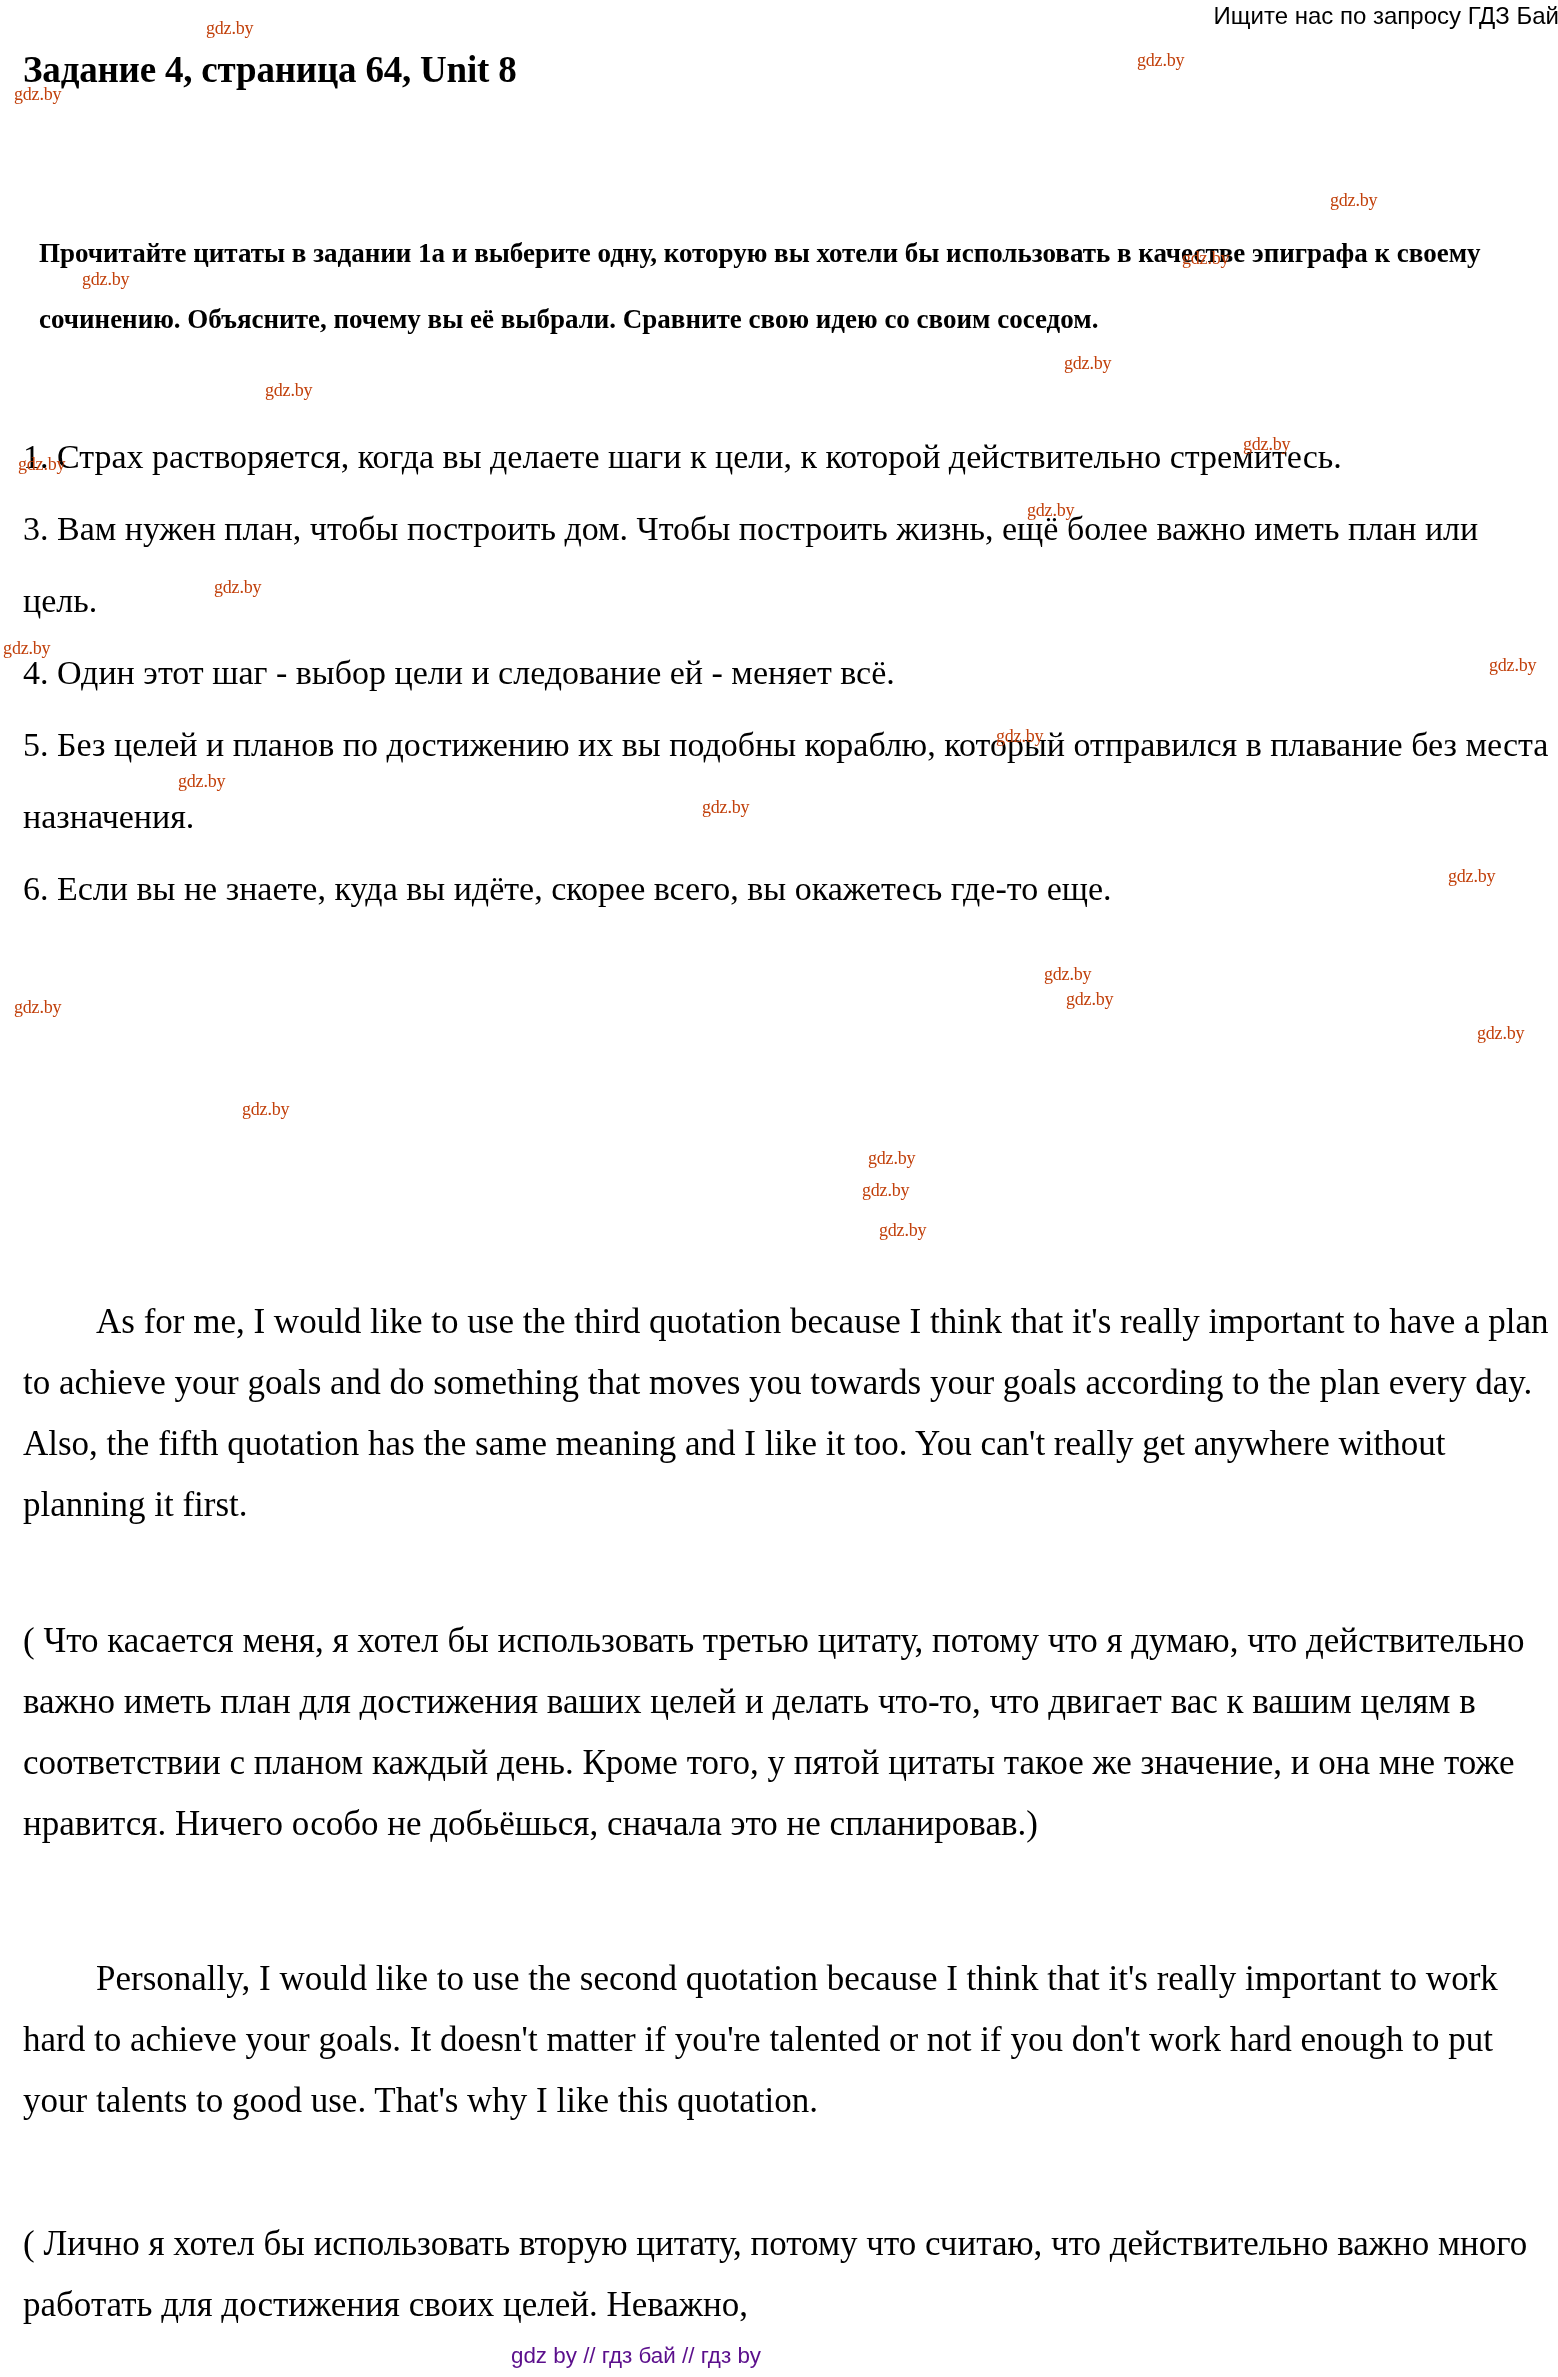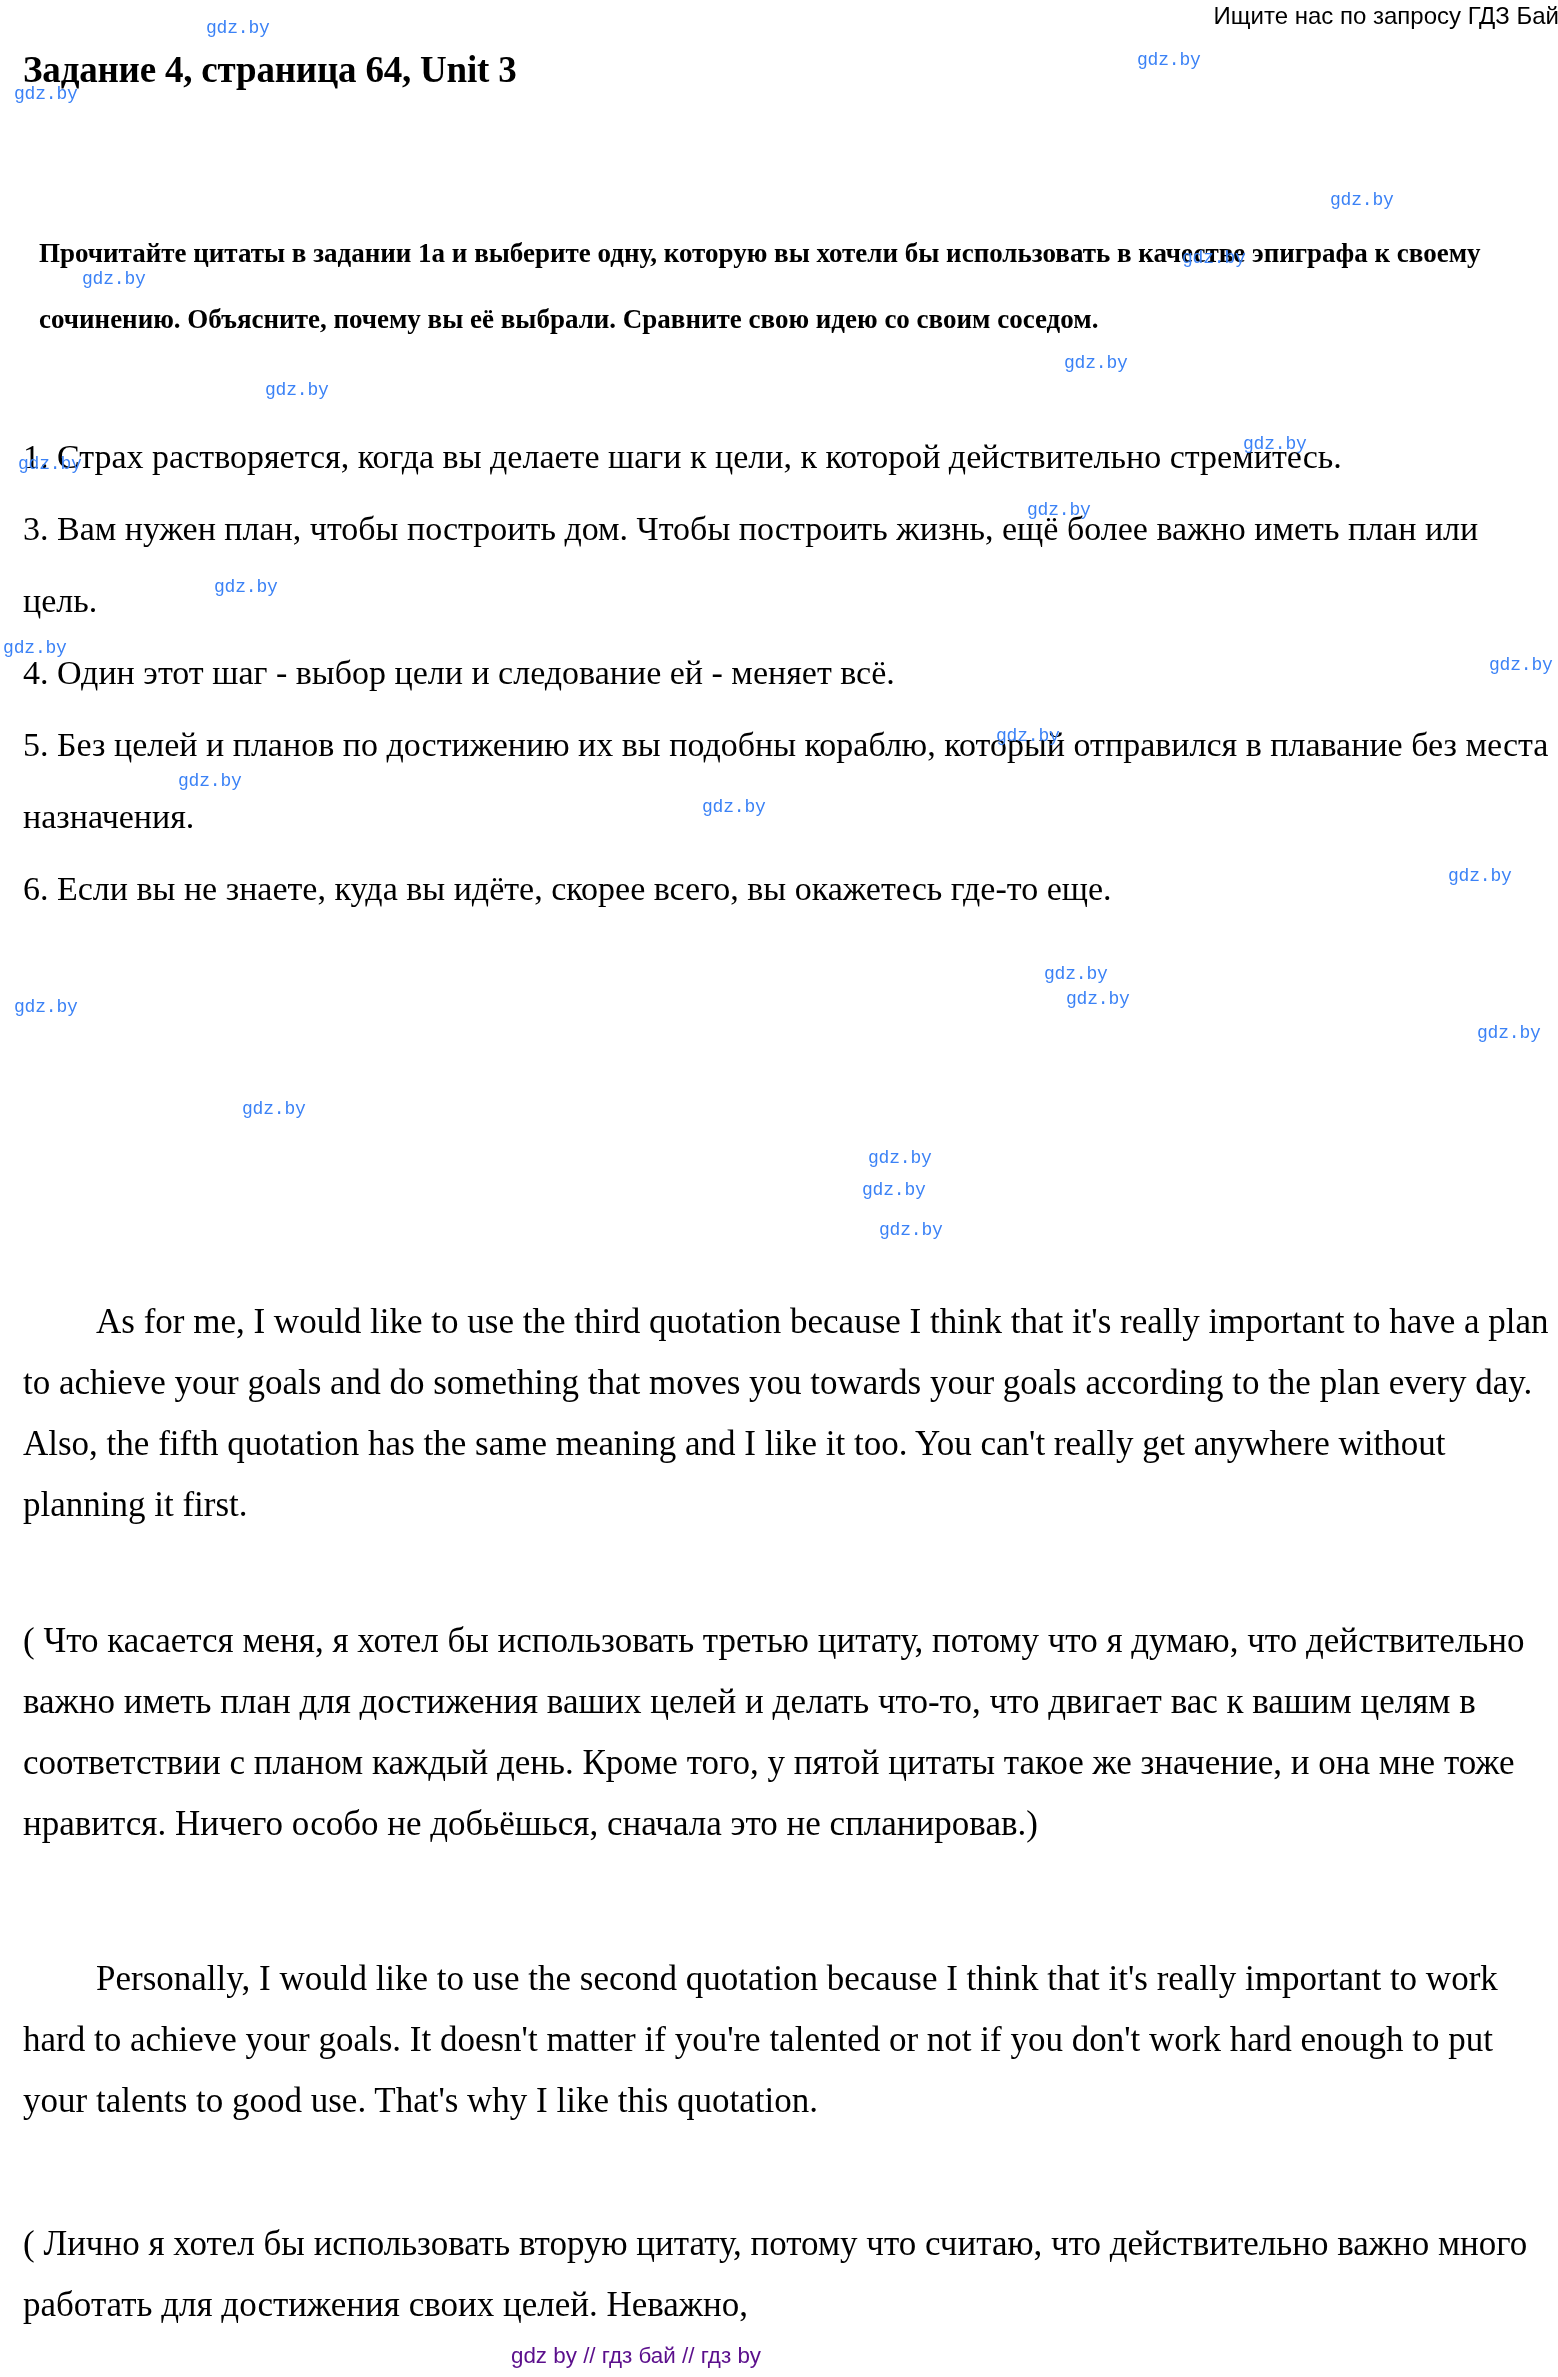--- a/index.html
+++ b/index.html
@@ -83,24 +83,24 @@
   .para.noindent { text-indent: 0; }
 
   #para-en-1 { top: 1291px; }
   #para-ru-1 { top: 1610px; }
   #para-en-2 { top: 1948px; }
   #para-ru-2 { top: 2213px; }
 
   
   .wm {
     position: absolute;
-    font-family: Liberation Mono, monospace;
+    font-family: Liberation Serif, serif;
     font-size: 18px;
     line-height: 18px;
-    color: #3b82f6;
+    color: #c2410c;
     white-space: nowrap;
     letter-spacing: -0.2px;
     text-align: center;
   }
 
   
   .footer {
     position: absolute;
     left: 0px;
     top: 2340px;
@@ -113,21 +113,21 @@
     white-space: nowrap;
   }
 </style>
 </head>
 <body>
 
 <div class="banner">Ищите нас по запросу ГДЗ Бай</div>
 
 <div class="page">
 
-  <div class="title">Задание 4, страница 64, Unit 3</div>
+  <div class="title">Задание 4, страница 64, Unit 8</div>
 
   <div class="intro">Прочитайте цитаты в задании 1а и выберите одну, которую вы хотели бы использовать в качестве эпиграфа к своему сочинению. Объясните, почему вы её выбрали. Сравните свою идею со своим соседом.</div>
 
   <div class="quotes">
     <p class="q">1. Страх растворяется, когда вы делаете шаги к цели, к которой действительно стремитесь.</p>
     <p class="q">3. Вам нужен план, чтобы построить дом. Чтобы построить жизнь, ещё более важно иметь план или цель.</p>
     <p class="q">4. Один этот шаг - выбор цели и следование ей - меняет всё.</p>
     <p class="q">5. Без целей и планов по достижению их вы подобны кораблю, который отправился в плавание без места назначения.</p>
     <p class="q">6. Если вы не знаете, куда вы идёте, скорее всего, вы окажетесь где-то еще.</p>
   </div>

